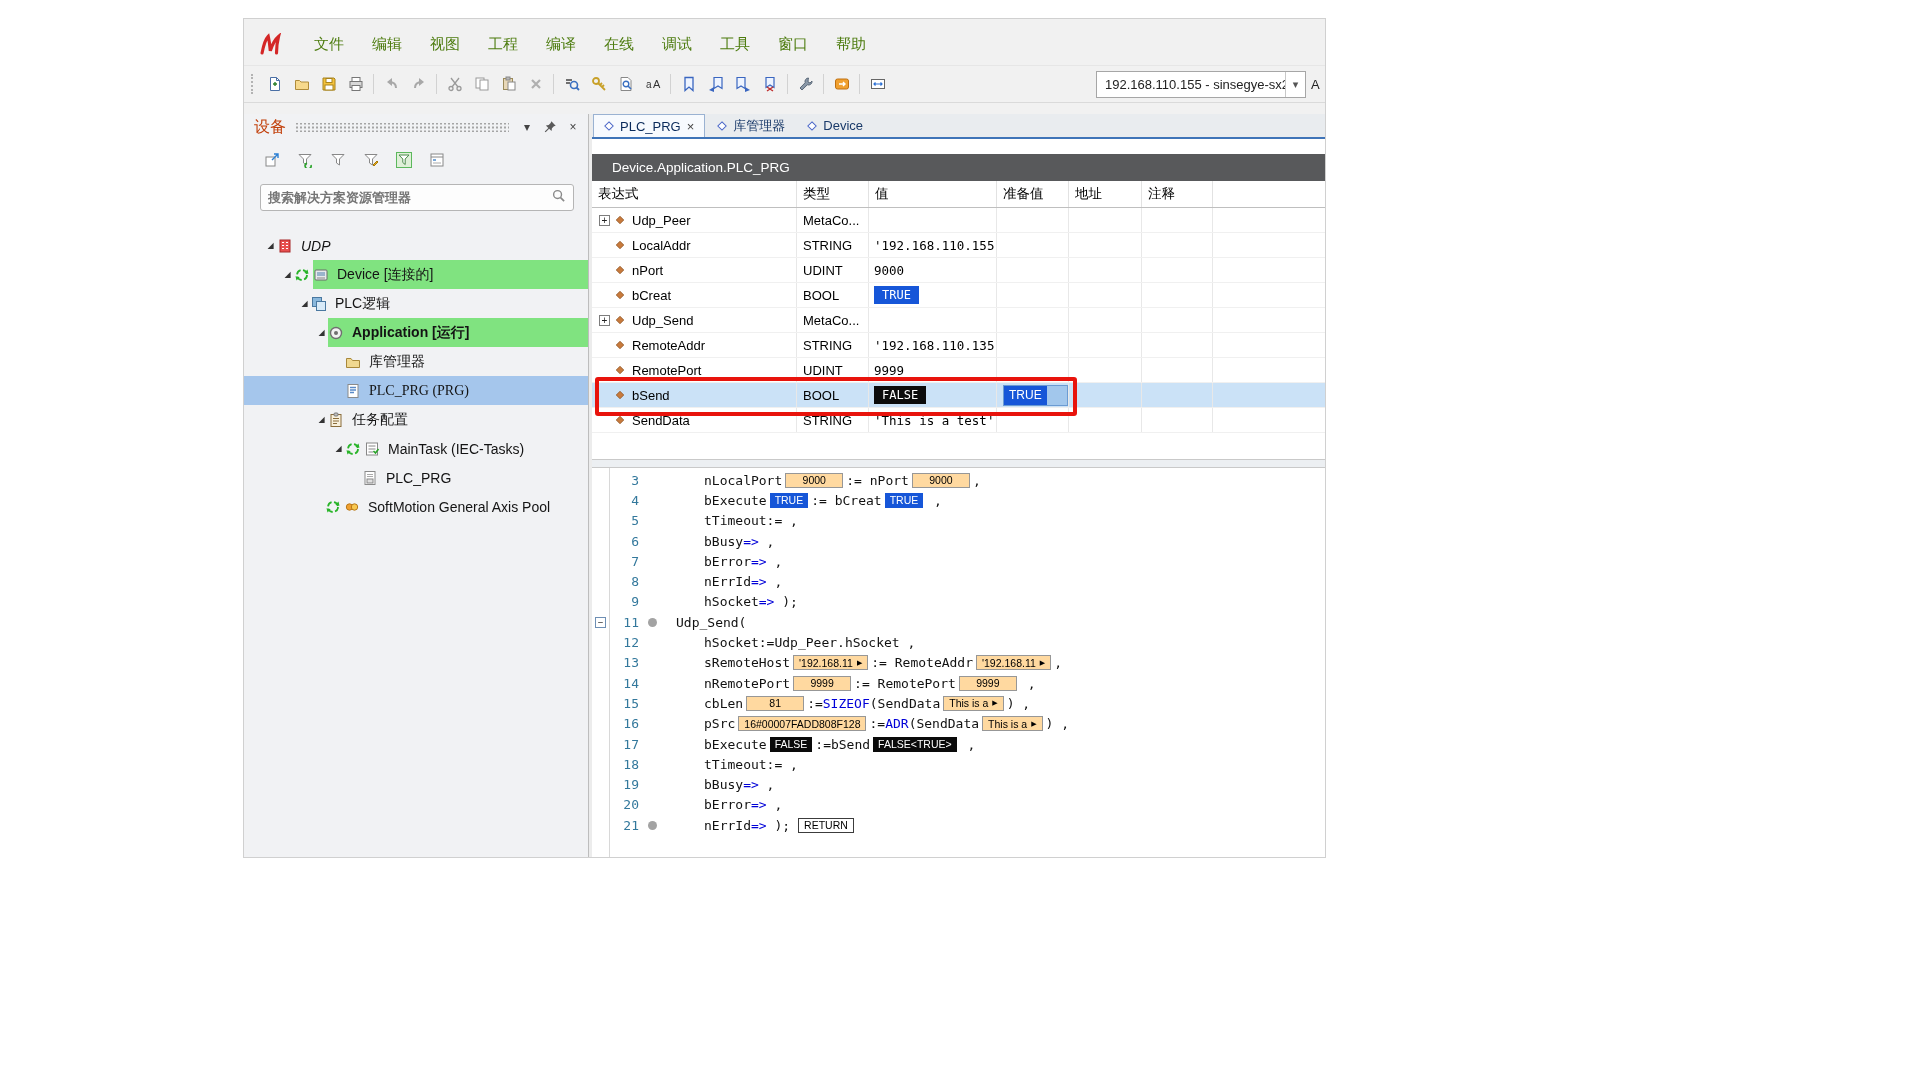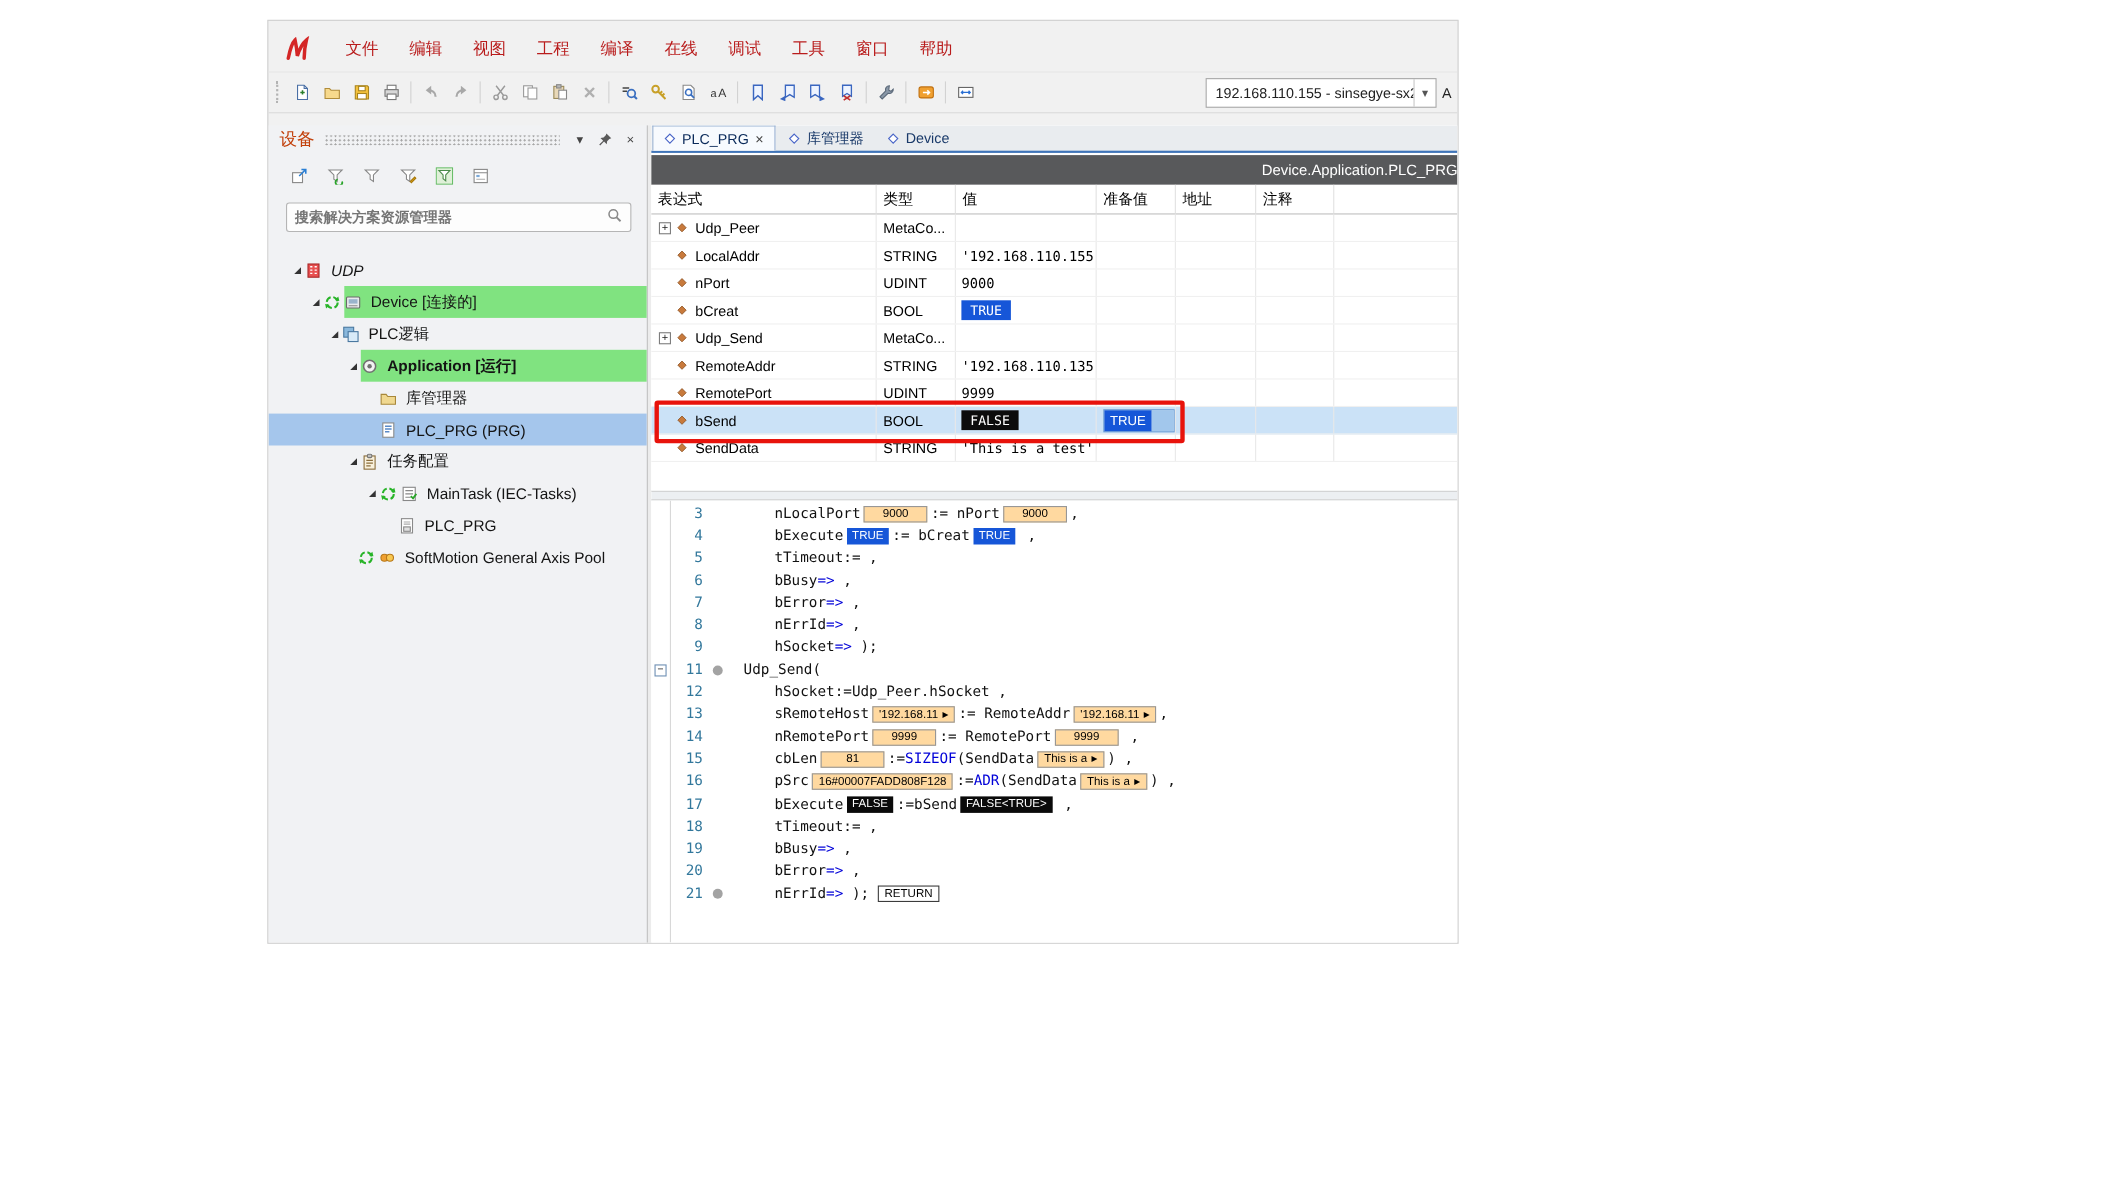--- a/index.html
+++ b/index.html
@@ -6,21 +6,21 @@
   html,body { width:1920px; height:1080px; background:#ffffff; overflow:hidden;
     font-family:"Liberation Sans","DejaVu Sans",sans-serif; }
 
   .app { position:absolute; left:243px; top:18px; width:1083px; height:840px;
     background:#f1f1f1; border:1px solid #d0d0d0; overflow:hidden; }
 
   
   .menubar { position:absolute; top:6px; left:0; right:0; height:38px;
     display:flex; align-items:center; padding-left:12px; }
   .logo { width:34px; height:24px; margin-right:10px; display:flex; align-items:center; }
-  .menu-item { font-size:15px; color:#b91c1c; padding:6px 14px; cursor:default; }
+  .menu-item { font-size:15px; color:#4d7c0f; padding:6px 14px; cursor:default; }
 
   
   .toolbar { position:absolute; top:46px; left:0; right:0; height:38px;
     border-top:1px solid #e6e6e6; border-bottom:1px solid #dadada;
     display:flex; align-items:center; padding-left:5px; }
   .grip { width:6px; height:20px; border-left:2px dotted #b3b3b3; margin:0 4px 0 2px; }
   .tbtn { width:27px; height:27px; display:flex; align-items:center; justify-content:center; border-radius:2px; }
   .tsep { width:1px; height:20px; background:#d2d2d2; margin:0 4px; }
   .combo { margin-left:auto; margin-right:5px; width:210px; height:27px; background:#fff;
     border:1px solid #a6a6a6; display:flex; align-items:center; font-size:13px; color:#222; }
@@ -44,42 +44,42 @@
     font-size:12px; color:#444; }
   .panel-tools { height:36px; display:flex; align-items:center; gap:9px; padding:6px 10px 2px 16px; }
   .pt-btn { width:24px; height:24px; display:flex; align-items:center; justify-content:center; border-radius:2px; }
   .searchbox { height:27px; margin:8px 14px 2px 16px; background:#fdfdfd;
     border:1px solid #b5b5b5; border-radius:3px; display:flex; align-items:center; padding:0 7px; }
   .searchbox input { flex:1; border:none; outline:none; background:transparent;
     font-size:13px; color:#555; font-family:inherit;font-weight:bold; }
 
   .tree { flex:1; margin-top:18px; font-size:14px; color:#141414; overflow:hidden; }
   .trow { height:29px; display:flex; align-items:center; }
-  .trow.sel { background:#a5c6ec; }
+  .trow.sel { background:#a5c6ec;font-family:Liberation Serif, serif; }
   .t-arrow { width:13px; font-size:8px; color:#333; text-align:center; flex:none; }
   .t-ico { width:17px; height:17px; flex:none; margin-right:2px; display:flex; align-items:center; }
   .t-wrap { display:flex; align-items:center; height:100%; }
   .t-wrap.grow { flex:1; }
   .t-wrap.hl-green { background:#80e380; }
   .t-label { padding:2px 5px; white-space:nowrap; }
   .t-label.bold { font-weight:bold; }
   .t-label.italic { font-style:italic; }
 
   .vsplit { width:3px; background:#ececec; }
 
   
   .main { flex:1; display:flex; flex-direction:column; background:#fff; overflow:hidden; }
   .tabstrip { height:25px; background:#e9ecef; display:flex; align-items:flex-end;
     padding-left:1px; border-bottom:2px solid #3f74b8; flex:none; }
   .tab { height:23px; display:flex; align-items:center; gap:5px; padding:0 9px;
     font-size:13px; color:#1a3a6a; margin-right:1px; border:1px solid transparent; }
   .tab.active { background:#f7fAfe; border-color:#9ab2d2; border-bottom:none; color:#0a2a5a; }
   .tab-close { font-size:13px; color:#444; padding:0 1px; }
-  .doc-header { height:27px; margin-top:2px; background:#58595b; color:#fff;
-    font-size:13.5px; line-height:27px; padding-left:20px; flex:none;text-align:right; }
+  .doc-header { height:27px; margin-top:15px; background:#58595b; color:#fff;
+    font-size:13.5px; line-height:27px; padding-left:20px; flex:none; }
 
   
   .watch { height:278px; position:relative; background:#fff; flex:none; }
   .wt-head, .wt-row { display:grid; grid-template-columns:205px 72px 128px 72px 73px 71px; }
   .wt-head { height:27px; border-bottom:1px solid #bfbfbf; align-items:center; font-size:13.5px; }
   .wt-head > div { padding-left:6px; border-right:1px solid #e2e2e2; height:100%; display:flex; align-items:center; }
   .wt-row { height:25px; font-size:13px; align-items:center; border-bottom:1px solid #f0f0f0; }
   .wt-row > div { height:100%; display:flex; align-items:center; border-right:1px solid #e8e8e8; overflow:hidden; }
   .wt-row.sel { background:#cbe2f7; }
   .c-name { padding-left:3px; }

